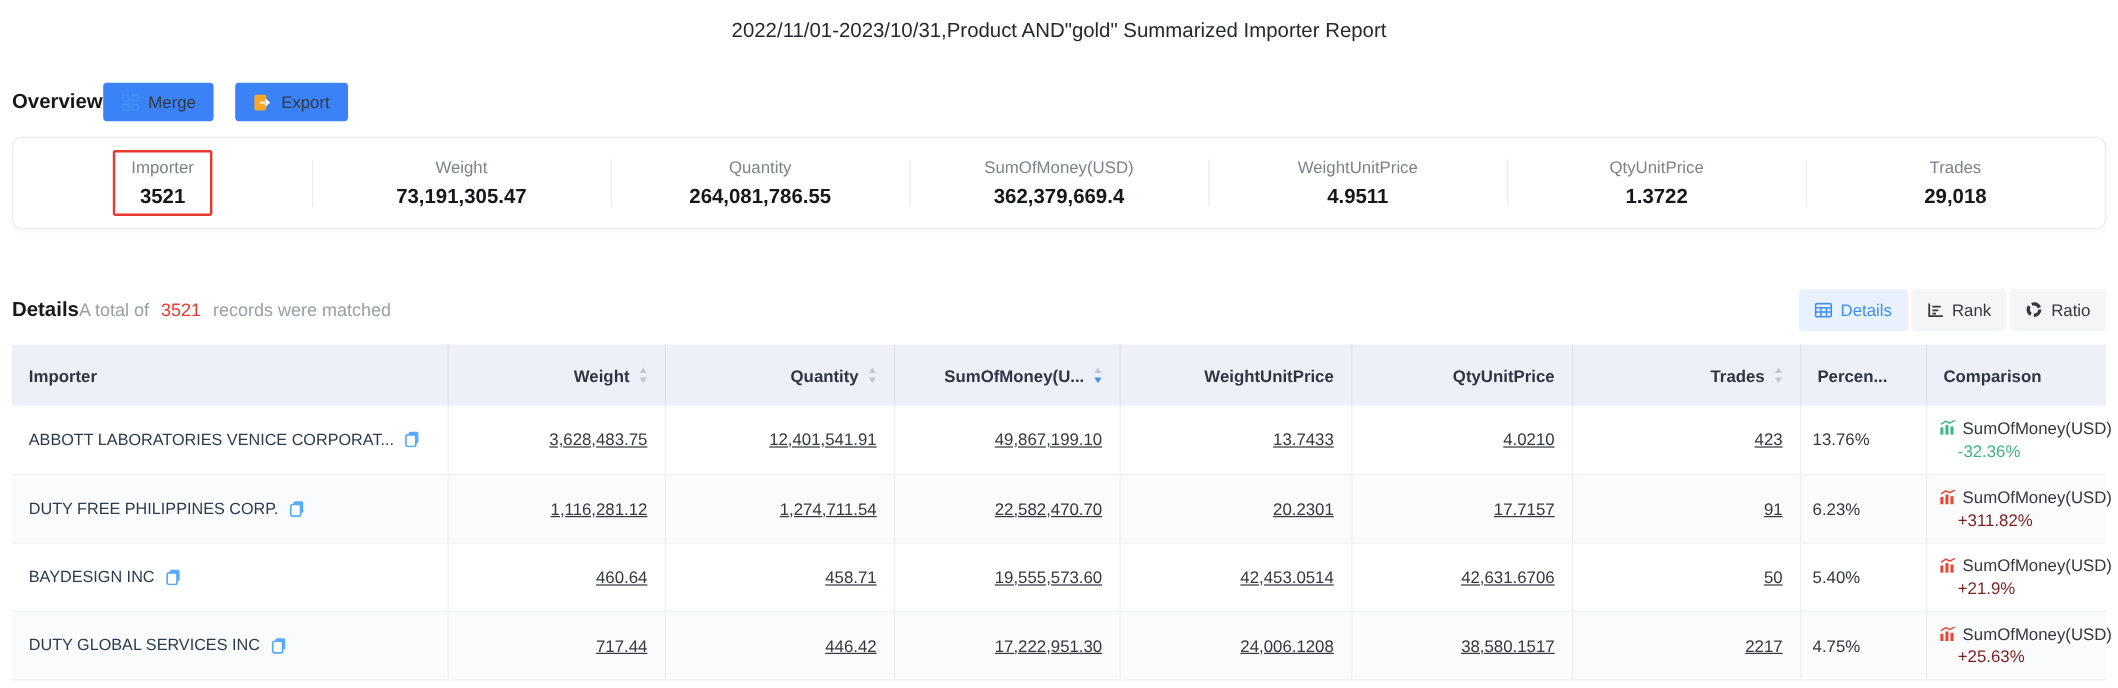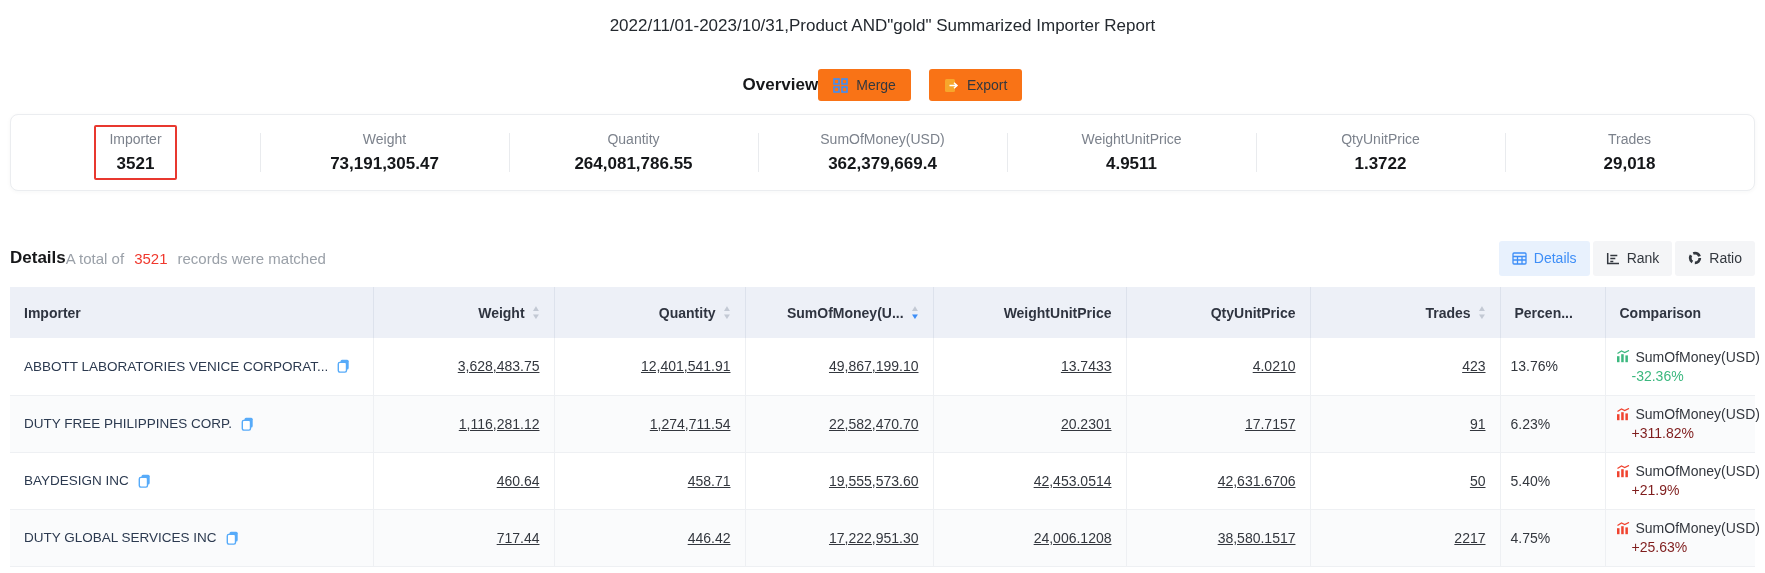--- a/index.html
+++ b/index.html
@@ -4,25 +4,25 @@
 <style>
   * { margin:0; padding:0; box-sizing:border-box; }
   html,body { background:#fff; }
   .page { position:relative; width:1765px; height:573px; background:#fff; overflow:hidden;
           font-family:"Liberation Sans", sans-serif; color:#33373e; }
 
   .report-title { position:absolute; top:16px; left:0; right:0; text-align:center;
                   font-size:17px; color:#24292f; }
 
   .section-head { position:absolute; top:68px; left:10px; width:1745px; height:34px;
-                  display:flex; align-items:center; justify-content:center; }
+                  display:flex; align-items:center; justify-content:flex-start; }
   .section-title { font-size:17px; font-weight:bold; color:#17181a; }
   .toolbar { display:flex; gap:18px; }
   .tbtn { display:flex; align-items:center; gap:8px; height:32px; padding:0 15px;
-          background:#f97316; border:none; border-radius:3px; font-size:14px; color:#33383f;
+          background:#3b82f6; border:none; border-radius:3px; font-size:14px; color:#33383f;
           font-family:inherit; cursor:pointer; white-space:nowrap; }
 
   .overview-card { position:absolute; top:114px; left:10px; width:1745px; height:77px;
                    border:1px solid #ebedf0; border-radius:8px; background:#fff;
                    box-shadow:0 1px 4px rgba(30,40,60,.04); display:flex; align-items:stretch; }
   .stat { flex:1; position:relative; display:flex; align-items:center; justify-content:center; }
   .stat + .stat::before { content:''; position:absolute; left:0; top:18px; bottom:18px; width:1px; background:#e9ebee; }
   .stat-inner { text-align:center; padding:4px 13px; }
   .stat-inner.highlighted { border:2px solid #e8382f; border-radius:2px; }
   .stat-label { font-size:14px; color:#7c828c; margin-bottom:7px; }

